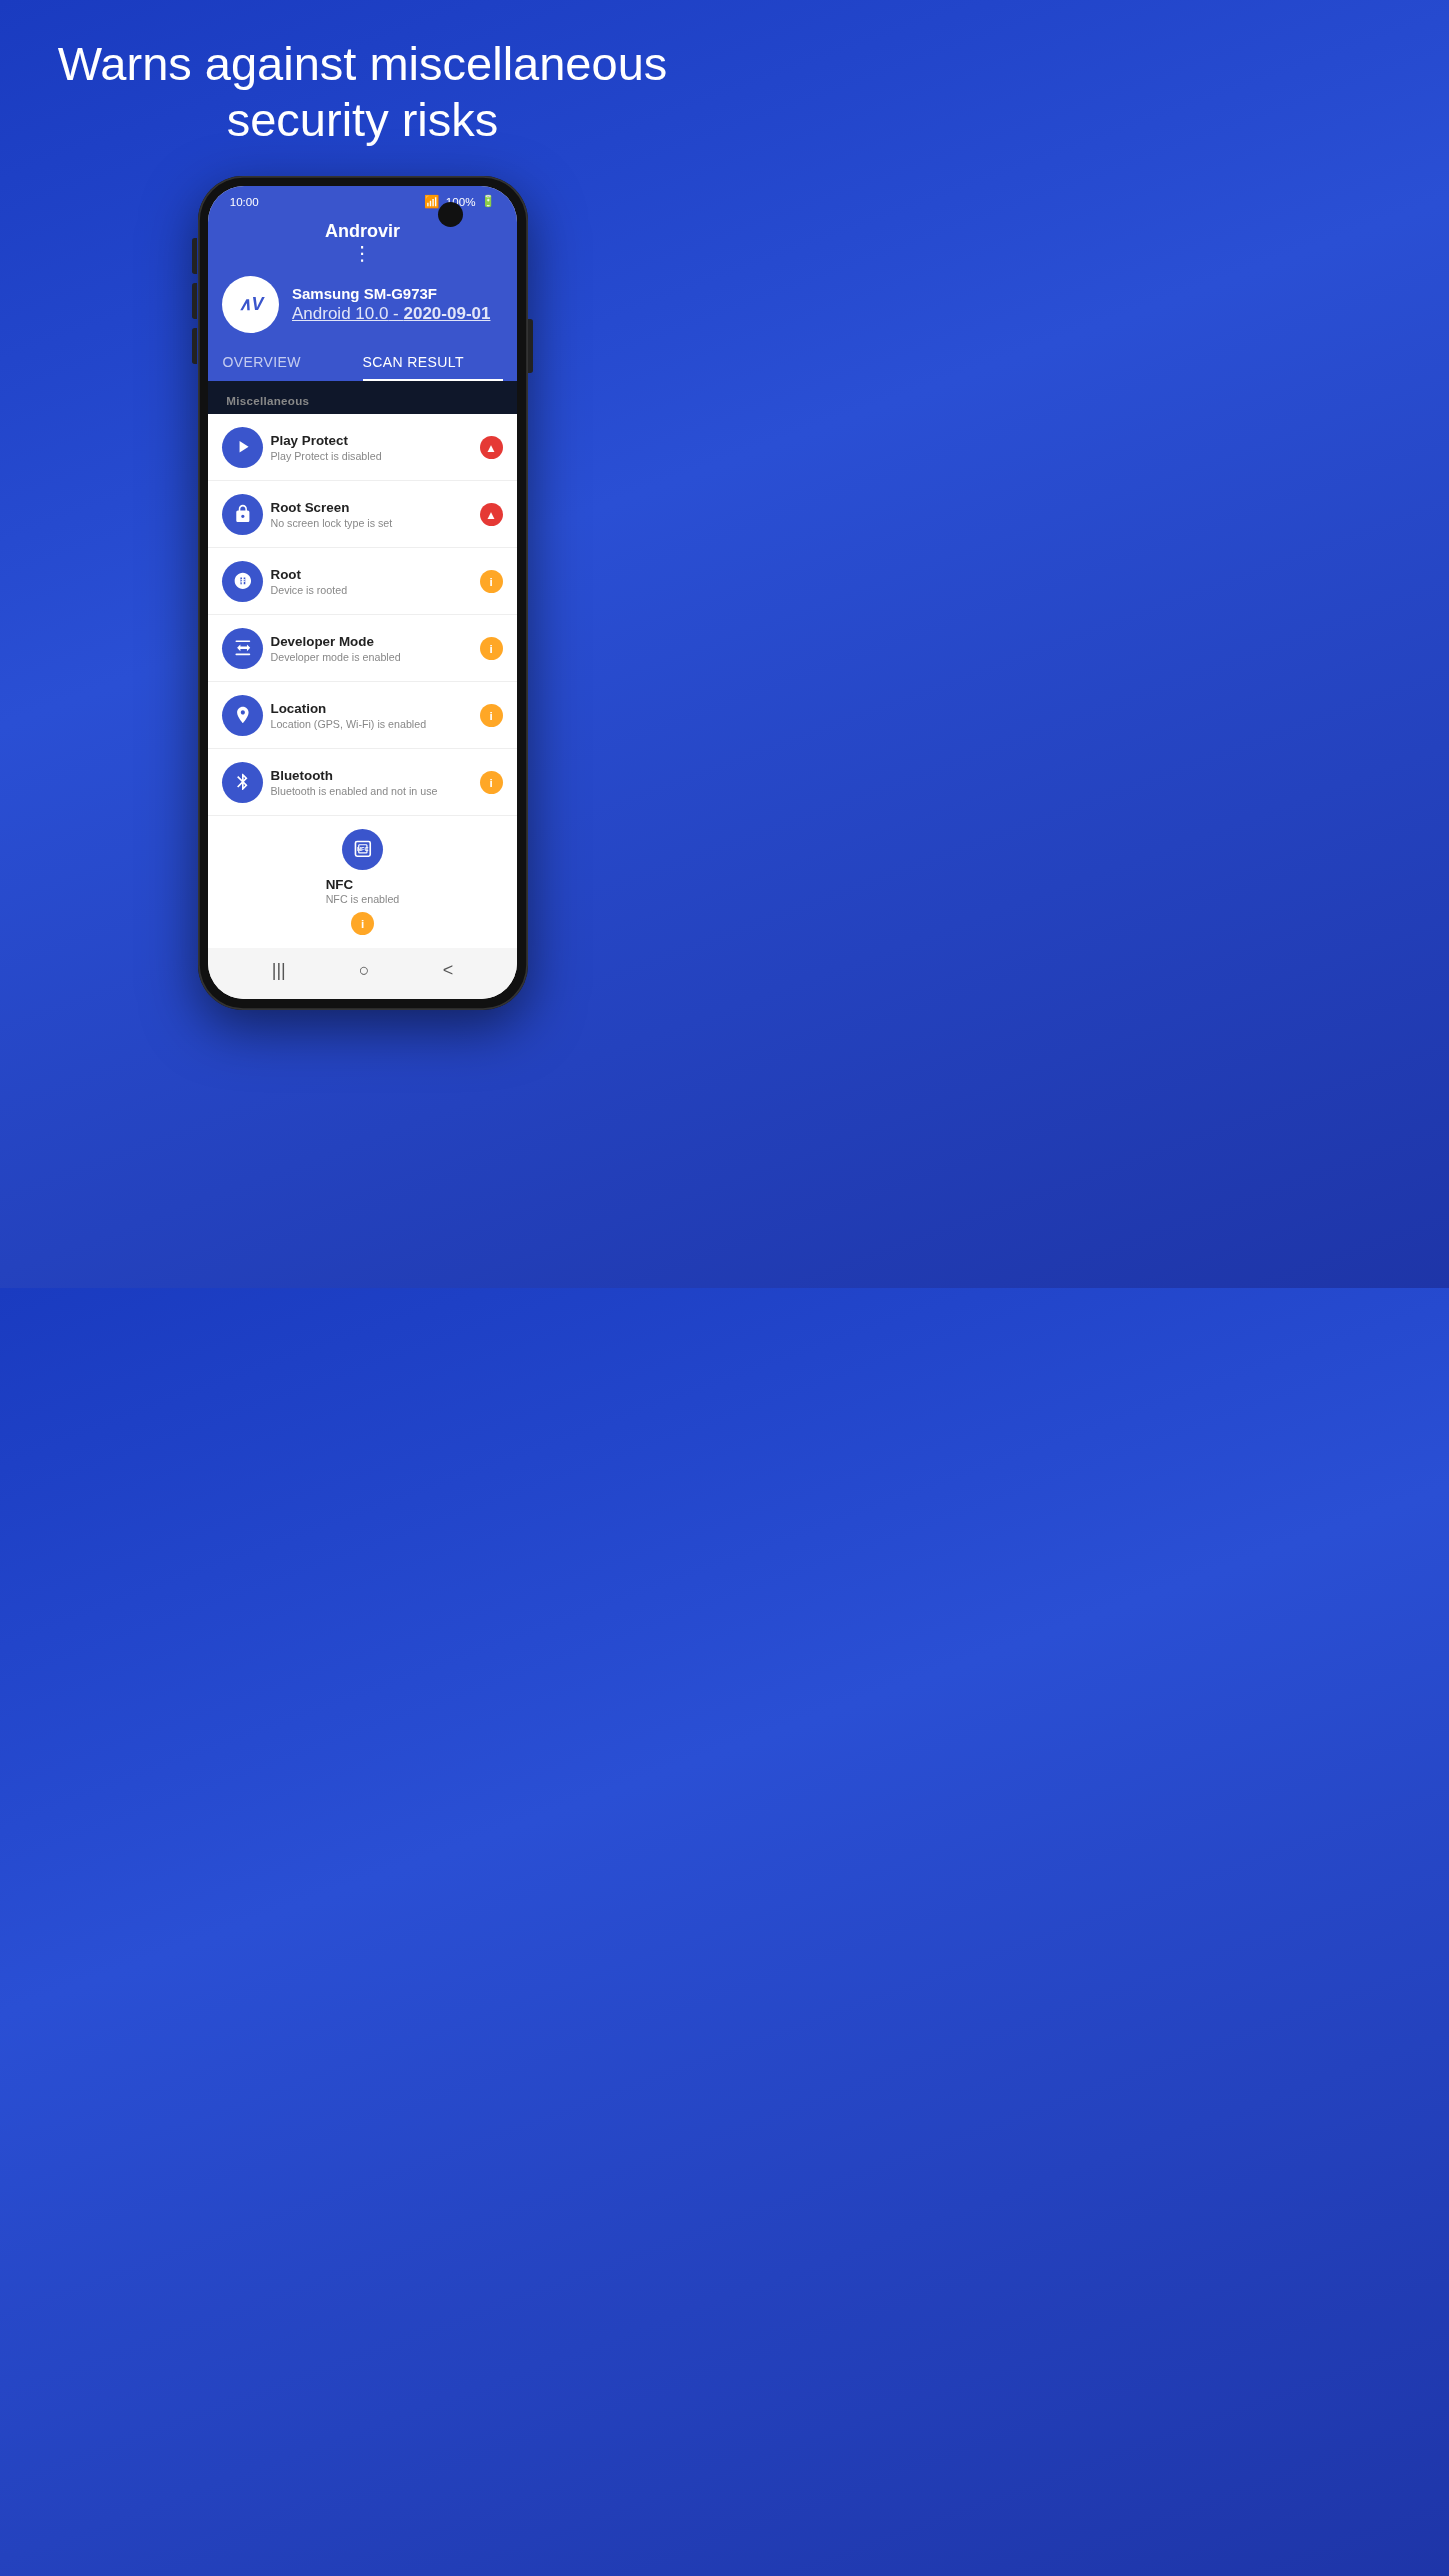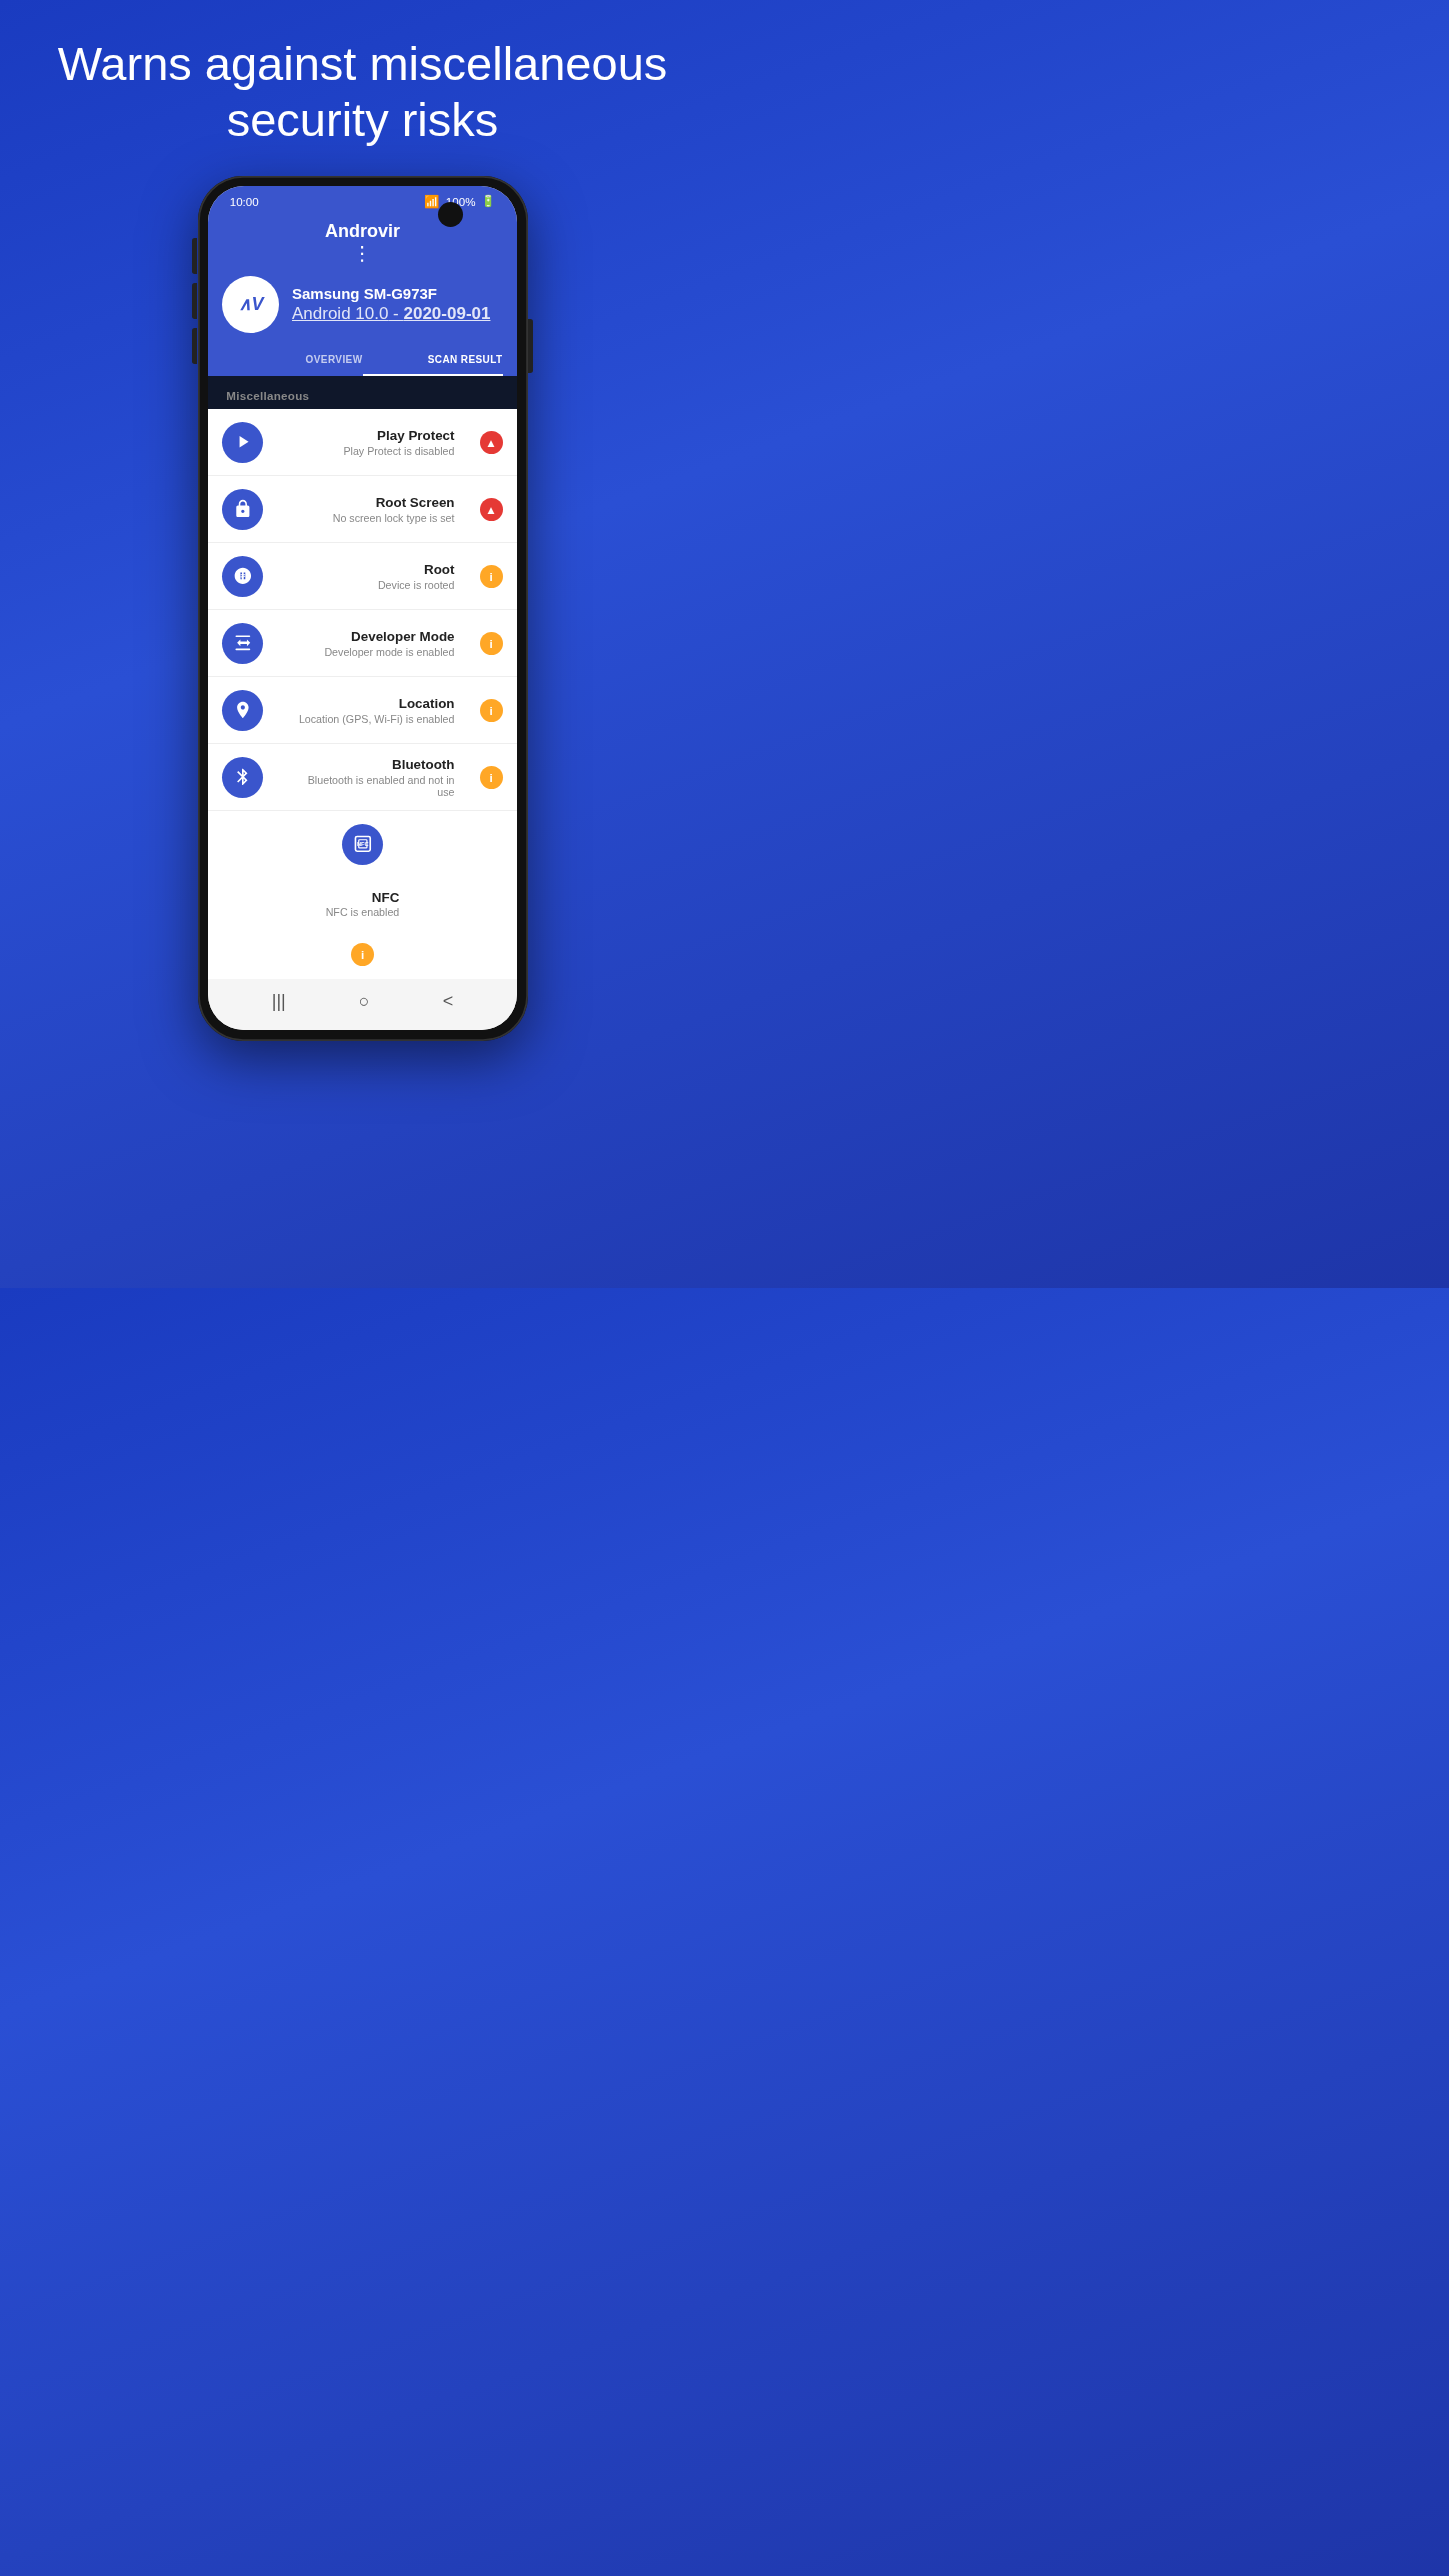--- a/index.html
+++ b/index.html
@@ -167,25 +167,25 @@
     }
 
     
     .tabs-row {
       display: flex;
       background: #3a55cc;
     }
 
     .tab {
       flex: 1;
-      text-align: right;
+      text-align: left;
       padding: 9px 0;
       color: rgba(255,255,255,0.7);
-      font-size: 10px;
-      font-weight: 700;
+      font-size: 14px;
+      font-weight: 400;
       letter-spacing: 0.4px;
       cursor: pointer;
       border-bottom: 2.7px solid transparent;
     }
 
     .tab.active {
       color: white;
       border-bottom: 2.7px solid white;
     }
 
@@ -203,23 +203,22 @@
       letter-spacing: 0.3px;
     }
 
     
     .list-item {
       background: white;
       display: flex;
       align-items: center;
       padding: 12.5px 14.3px;
       border-bottom: 0.9px solid #eee;
-      gap: 25px;
+      gap: 7px;
       cursor: pointer;
-      text-align: right;
     }
 
     .list-item:last-child {
       border-bottom: none;
       flex-direction: column;
     }
 
     .item-icon {
       width: 41px;
       height: 41px;

